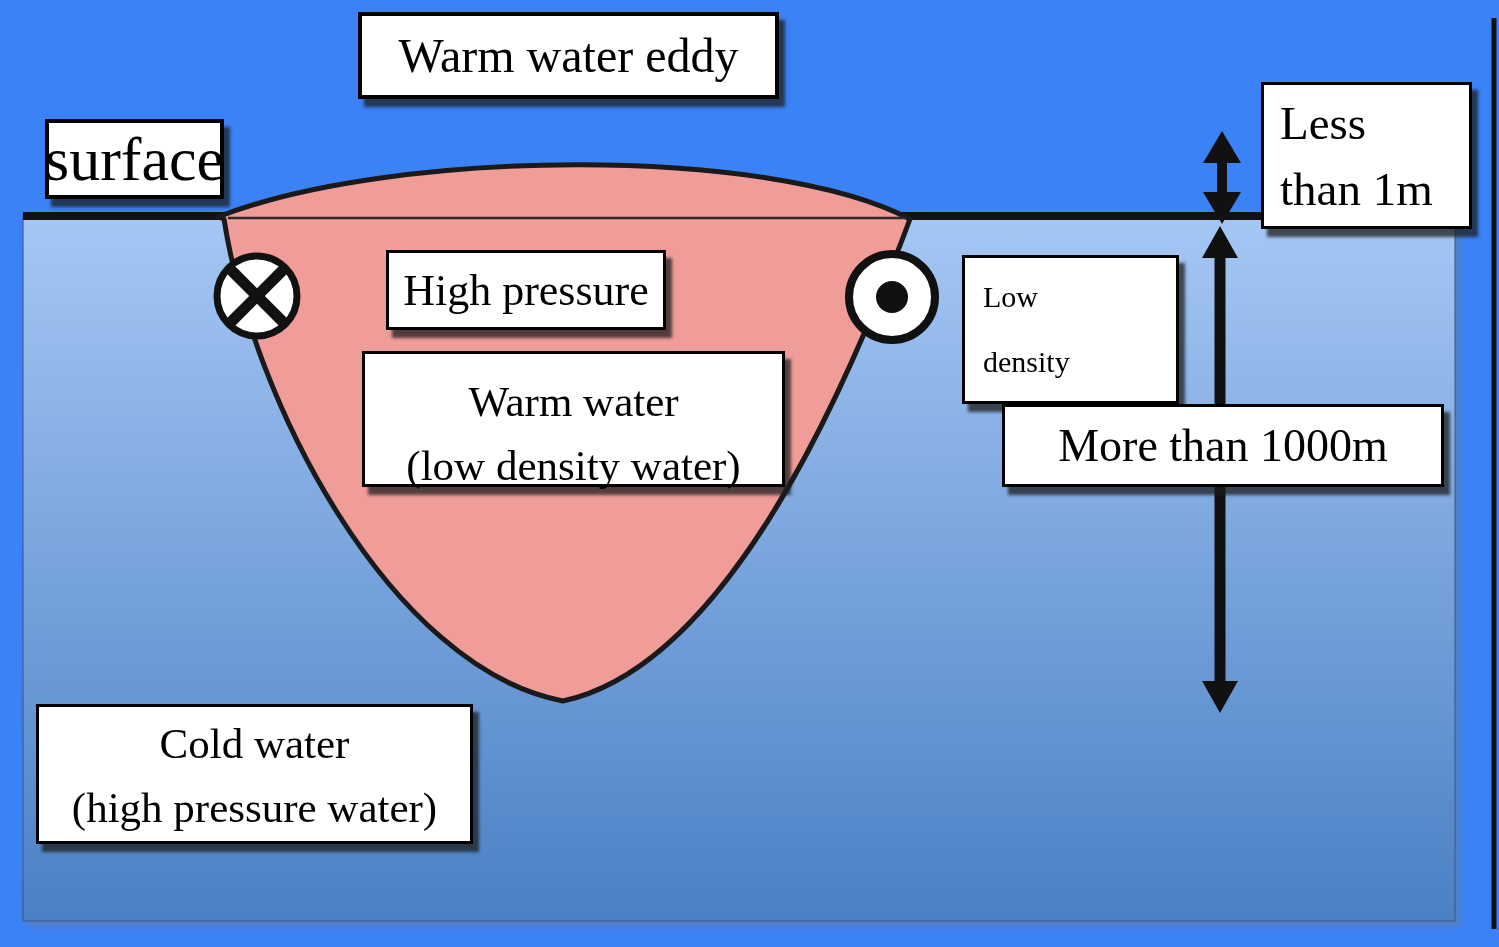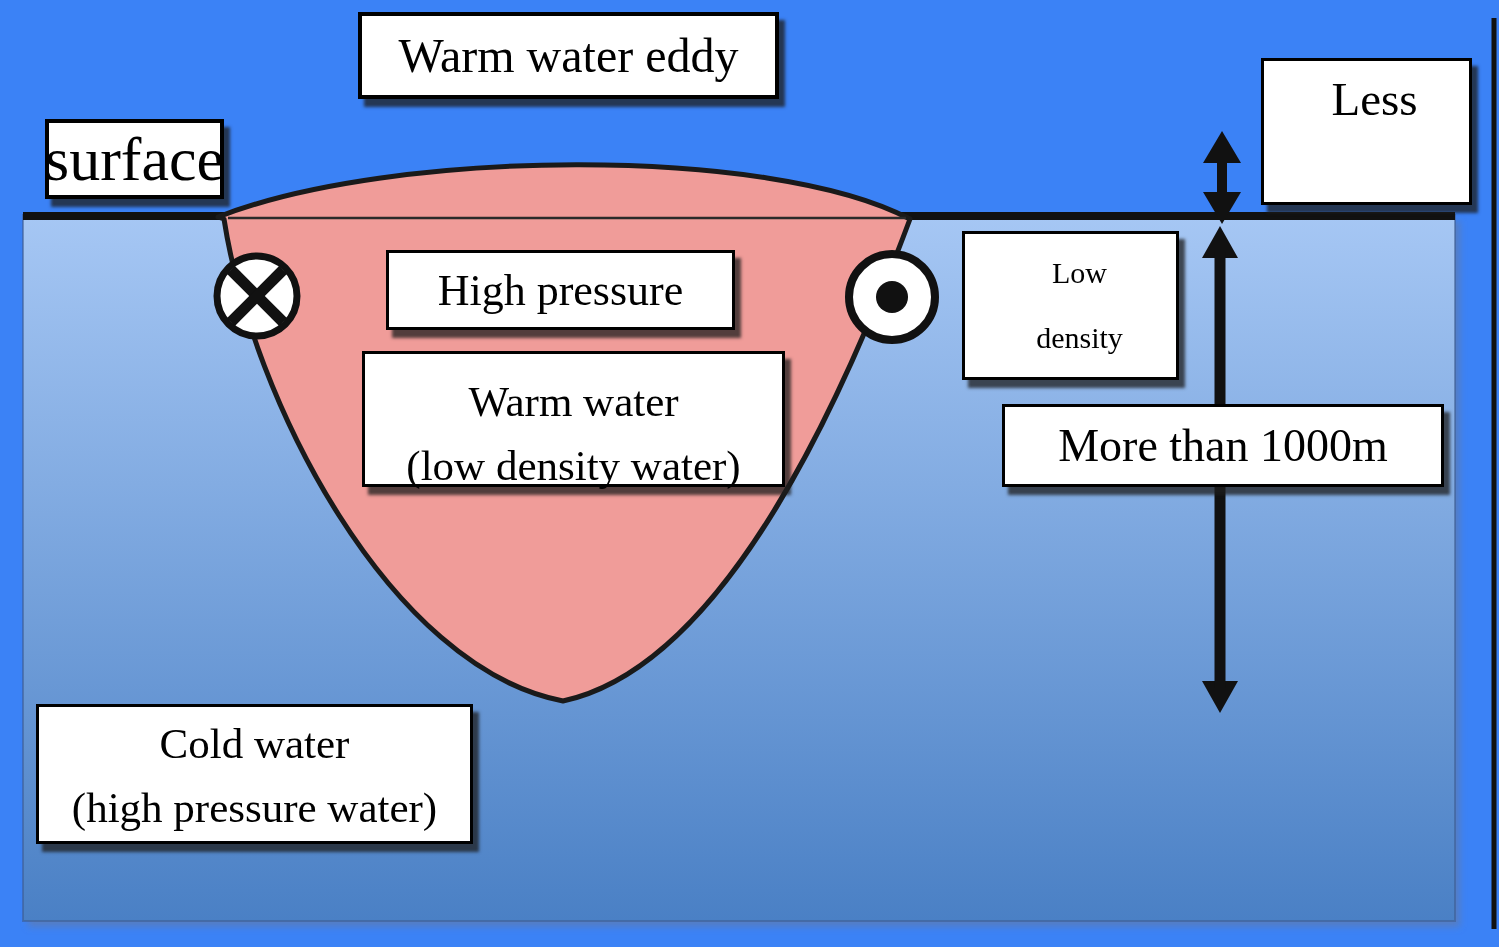--- a/index.html
+++ b/index.html
@@ -31,26 +31,26 @@
     z-index: 5;
     white-space: nowrap;
   }
   .center-box {
     display: flex;
     align-items: center;
     justify-content: center;
     text-align: center;
   }
   .lines-center { text-align: center; }
-  .lines-left   { text-align: center; }
+  .lines-left   { text-align: left; margin-top: 24px; }
   .lbl-line { display: block; }
 
   #title-box     { left: 358px; top: 12px;  width: 421px; height: 87px;  font-size: 48px; border-width: 4px; }
   #surface-box   { left: 45px;  top: 119px; width: 179px; height: 80px;  font-size: 62px; border-width: 4px; }
-  #highp-box     { left: 386px; top: 250px; width: 349px; height: 80px;  font-size: 44px; }
+  #highp-box     { left: 386px; top: 250px; width: 280px; height: 80px;  font-size: 44px; }
   #warm-box      { left: 362px; top: 351px; width: 423px; height: 136px; font-size: 43px; line-height: 64px; padding-top: 16px; }
   #cold-box      { left: 36px;  top: 704px; width: 437px; height: 140px; font-size: 43px; line-height: 64px; padding-top: 5px; }
   #lowp-box      { left: 962px; top: 231px; width: 217px; height: 149px; font-size: 30px; line-height: 65px; padding: 6px 0 0 18px; }
   #less-box      { left: 1261px; top: 58px; width: 211px; height: 147px; font-size: 47px; line-height: 66px; padding: 5px 0 0 16px; }
   #more-box      { left: 1002px; top: 404px; width: 442px; height: 83px; font-size: 46px; }
 </style>
 </head>
 <body>
 
 <div id="canvas">
@@ -124,19 +124,20 @@
     <span class="lbl-line">(high pressure water)</span>
   </div>
 
   <div id="lowp-box" class="label-box lines-left">
     <span class="lbl-line">Low</span>
     <span class="lbl-line">density</span>
   </div>
 
   <div id="less-box" class="label-box lines-left">
     <span class="lbl-line">Less</span>
+    <span class="lbl-line">than 1m</span>
   </div>
 
   <div id="more-box" class="label-box center-box">
     <span class="lbl-line">More than 1000m</span>
   </div>
 
 </div>
 
 </body></html>

